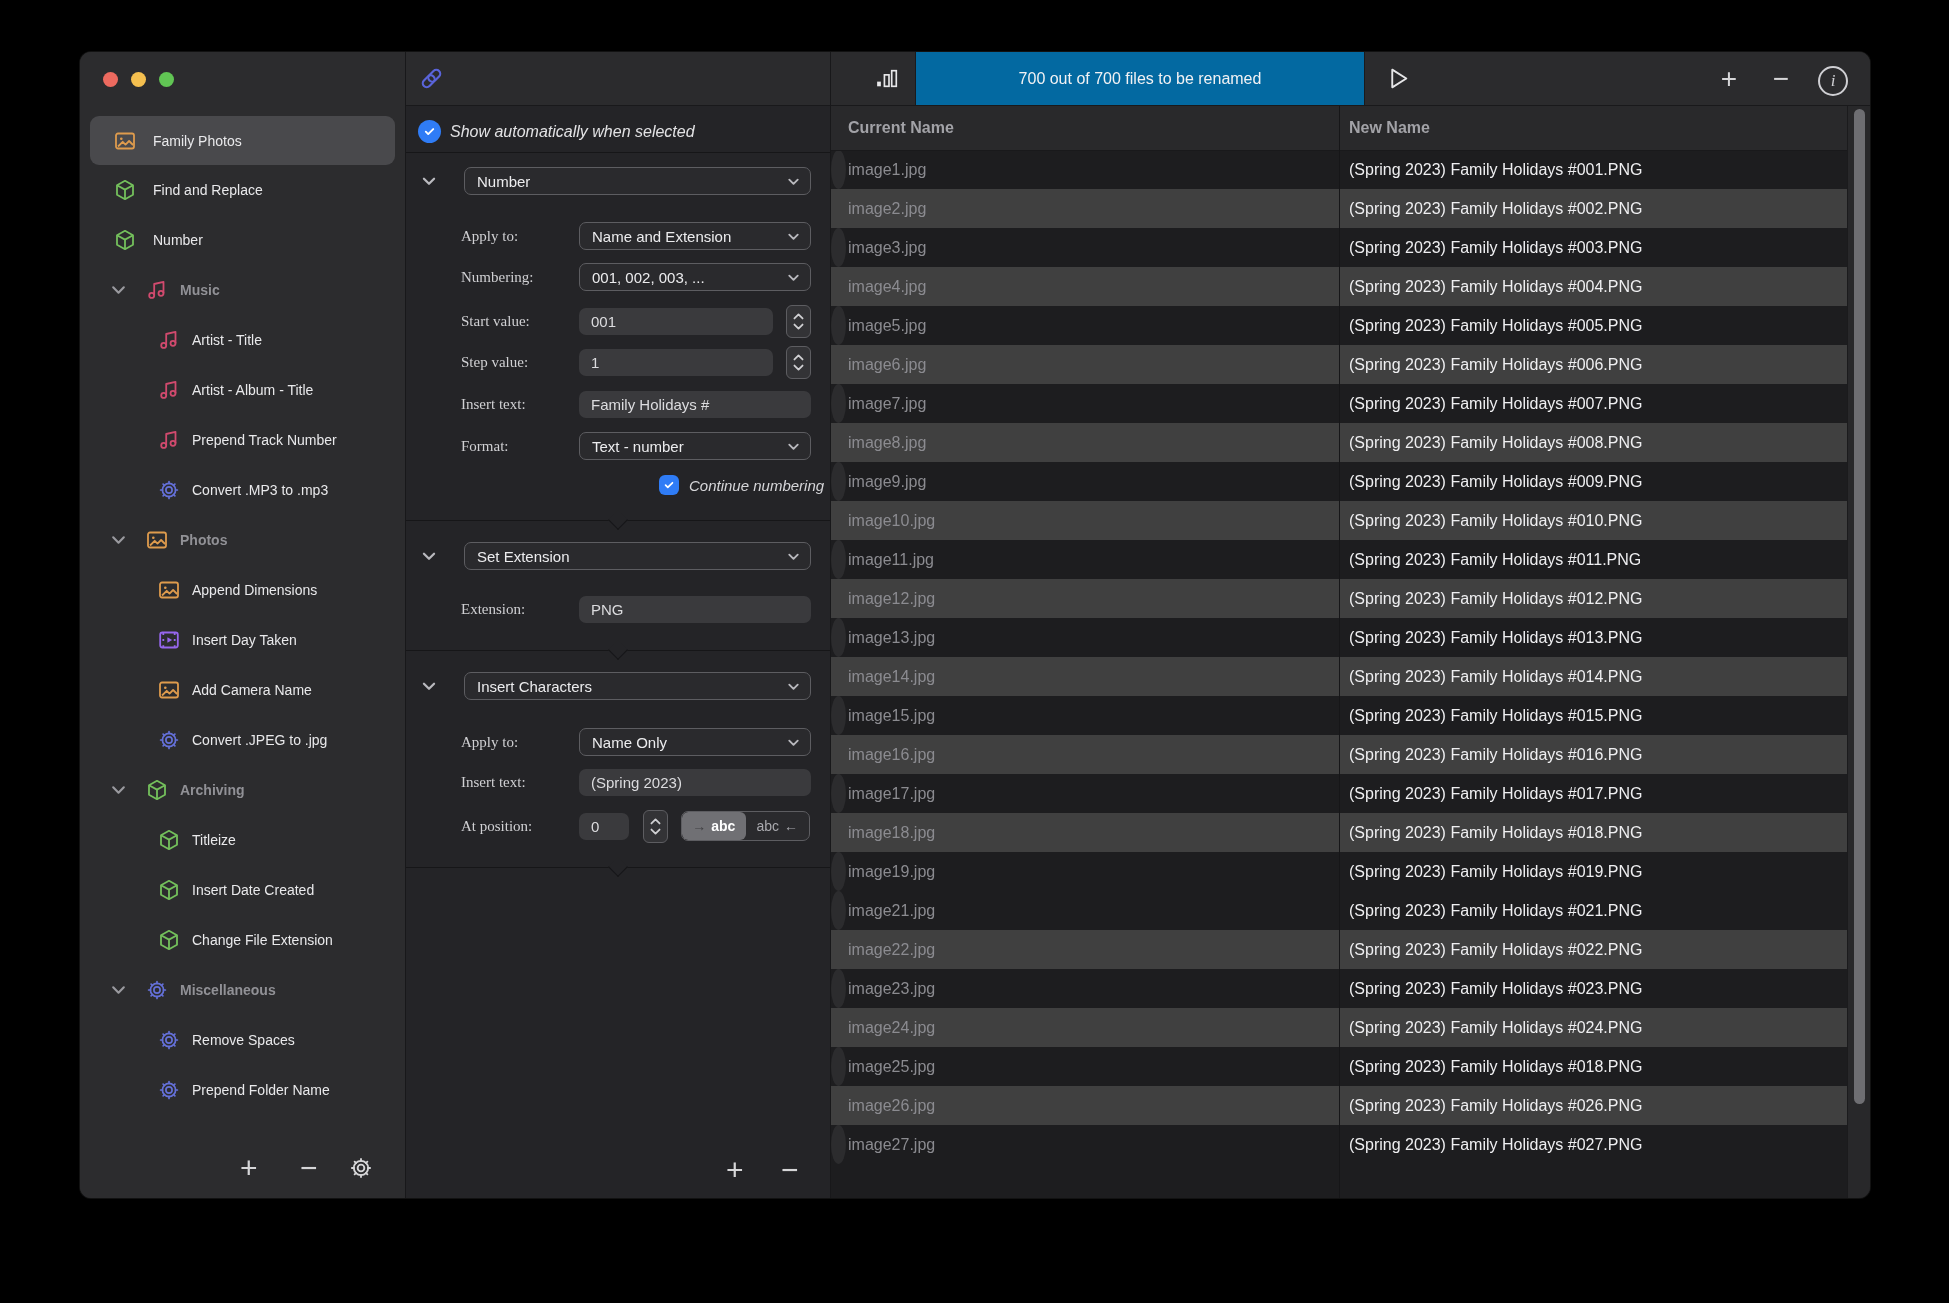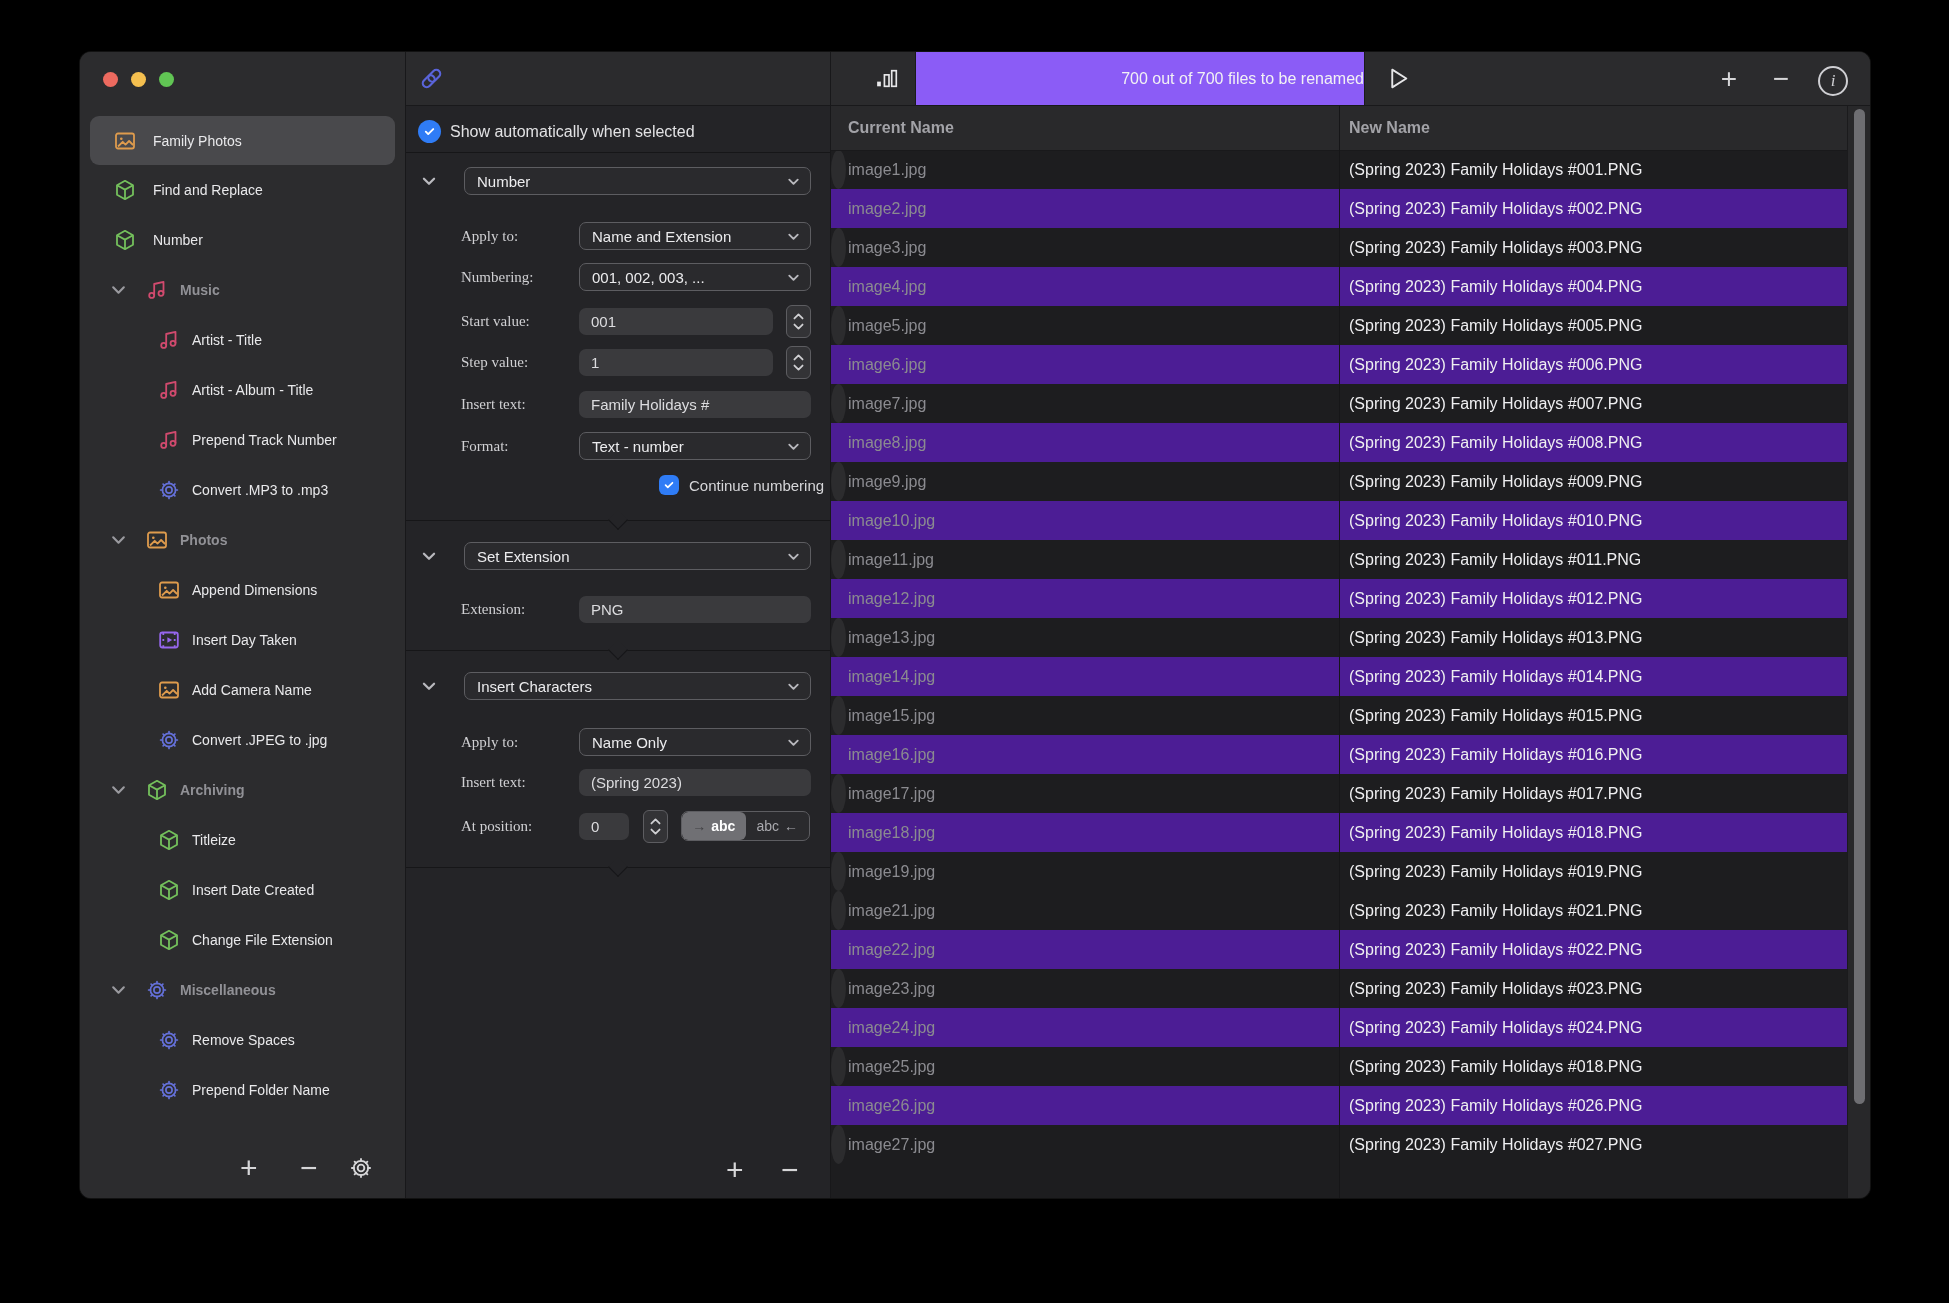--- a/index.html
+++ b/index.html
@@ -15,23 +15,23 @@
   .vdiv{position:absolute;top:0;bottom:0;width:1px;background:#18181a;z-index:30;}
   #vdiv1{left:325px;} #vdiv2{left:750px;}
 
   
   #toolbar{position:absolute;left:326px;top:0;width:1464px;height:53px;background:#2b2b2d;
            border-bottom:1px solid #19191b;z-index:20;}
   #traffic{position:absolute;left:23px;top:20px;display:flex;gap:13px;z-index:25;}
   .light{width:15px;height:15px;border-radius:50%;}
   #link-icon{position:absolute;left:12px;top:13px;width:27px;height:27px;color:#5a64da;}
   #chart-icon{position:absolute;left:468px;top:14px;width:25px;height:25px;color:#e8e8ea;}
-  #status-box{position:absolute;left:509px;top:0;width:448px;height:53px;background:#8b5cf6;
+  #status-box{position:absolute;left:509px;top:0;width:448px;height:53px;background:#0369a1;
               border-left:1px solid #1a1a1c;border-right:1px solid #1a1a1c;
-              display:flex;align-items:center;justify-content:flex-end;
+              display:flex;align-items:center;justify-content:center;
               color:#f2f2f4;font-size:16px;}
   #play-btn{position:absolute;left:980px;top:14px;width:25px;height:25px;color:#e6e6e8;}
   .tb-txt{position:absolute;top:0;height:53px;display:flex;align-items:center;justify-content:center;
           color:#d6d6d8;font-size:28px;font-weight:300;width:40px;cursor:default;}
   #add-file{left:1303px;} #remove-file{left:1355px;}
   #info-btn{position:absolute;left:1412px;top:14px;width:26px;height:26px;border:2px solid #cfcfd3;
             border-radius:50%;color:#cfcfd3;display:flex;align-items:center;justify-content:center;
             font-family:"Liberation Serif","DejaVu Serif",serif;font-size:17px;font-style:italic;}
 
   
@@ -46,21 +46,21 @@
   .s-label{position:absolute;left:73px;top:50%;transform:translateY(-50%);font-size:14px;color:#e9e9eb;white-space:nowrap;}
   .s-row.sel .s-label{left:63px;}
   .s-row.grp .s-label{left:100px;color:#919196;font-weight:600;}
   .s-row.lvl1 .s-label{left:112px;}
   #sidebar-footer{position:absolute;left:0;bottom:0;width:325px;height:60px;}
   .sf-btn{position:absolute;top:50%;transform:translateY(-50%);color:#d6d6d8;font-size:30px;font-weight:300;}
   #sf-add{left:160px;} #sf-remove{left:220px;}
   #sf-gear{position:absolute;left:268px;top:50%;transform:translateY(-50%);width:26px;height:26px;color:#d6d6d8;}
 
   
-  .abs{position:absolute;}
+  .abs{position:absolute;font-style:italic;}
   #ins-check{left:12px;top:15px;display:flex;align-items:center;gap:9px;}
   .cb-circle{width:23px;height:23px;border-radius:50%;background:#2f7cf6;display:flex;align-items:center;justify-content:center;}
   .cb-square{width:20px;height:20px;border-radius:6px;background:#2f7cf6;display:flex;align-items:center;justify-content:center;}
   #ins-check span{font-size:16px;font-weight:500;color:#e2e2e4;}
   .sep{position:absolute;left:0;width:424px;height:0;border-top:1.5px solid #161618;}
   .sep.notched::after{content:"";position:absolute;left:50%;top:-8px;width:14px;height:14px;
      transform:translateX(-50%) rotate(45deg);background:#242427;box-sizing:border-box;
      border-right:1.5px solid #161618;border-bottom:1.5px solid #161618;}
   #sep1{top:47px;} #sep2{top:415px;} #sep3{top:545px;} #sep4{top:762px;}
 
@@ -101,21 +101,21 @@
   .if-btn{position:absolute;top:50%;transform:translateY(-50%);color:#d6d6d8;font-size:30px;font-weight:300;}
   #if-add{left:320px;} #if-remove{left:375px;}
 
   
   #table-header{position:absolute;left:0;top:0;width:100%;height:45px;background:#29292b;
                 border-bottom:1px solid #19191b;display:flex;align-items:center;z-index:5;}
   .th{font-size:16px;font-weight:600;color:#a2a2a7;}
   #th-current{position:absolute;left:17px;} #th-new{position:absolute;left:518px;}
   #rows{position:absolute;left:0;top:45px;width:100%;}
   .t-row{height:39px;display:flex;align-items:center;position:relative;}
-  .t-row.light{background:#2c2c2e;} .t-row.dark{background:#4c1d95;}
+  .t-row.light{background:#2c2c2e;} .t-row.dark{background:#404040;}
   .cell{font-size:16px;white-space:nowrap;}
   .c1{position:absolute;left:17px;color:#8b8b90;}
   .c2{position:absolute;left:518px;color:#efeff1;}
   #col-div{position:absolute;left:508px;top:0;bottom:0;width:1px;background:#161618;z-index:6;}
   #gutter{position:absolute;right:0;top:0;bottom:0;width:22px;background:#28282a;border-left:1px solid #1b1b1d;z-index:7;}
   #scroll-thumb{position:absolute;right:5px;top:4px;width:11px;height:995px;border-radius:6px;background:#6e6e72;}
   svg{display:block;}
 </style>
 </head>
 <body>

